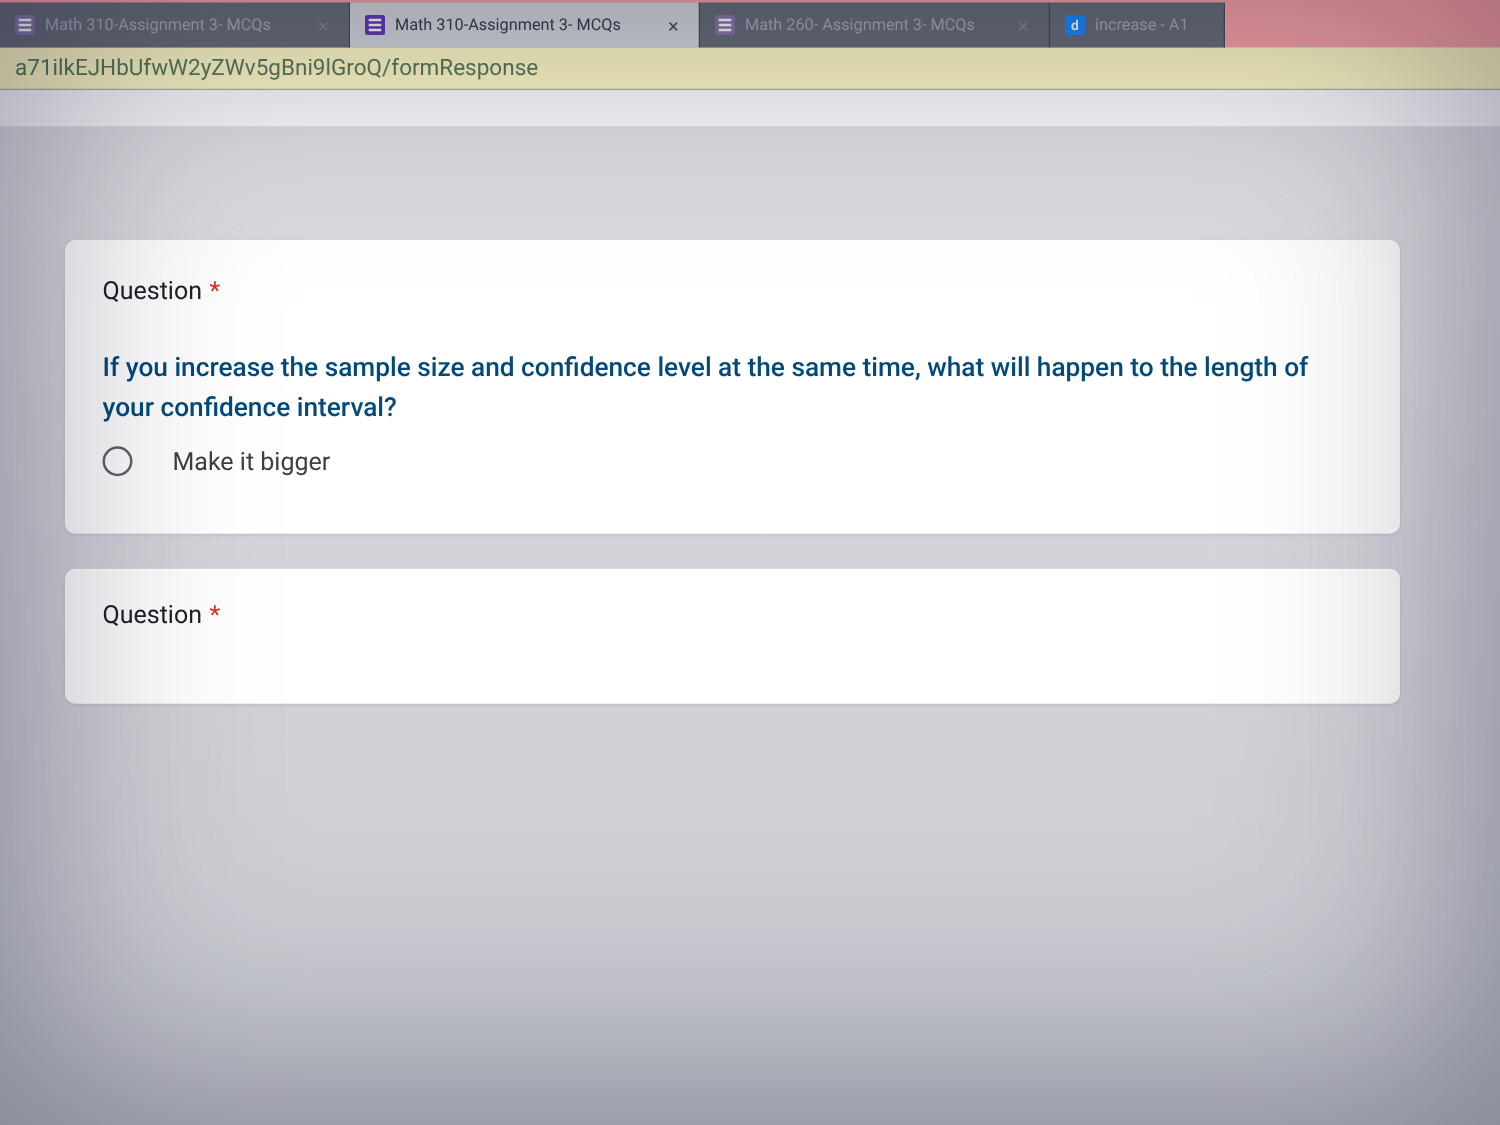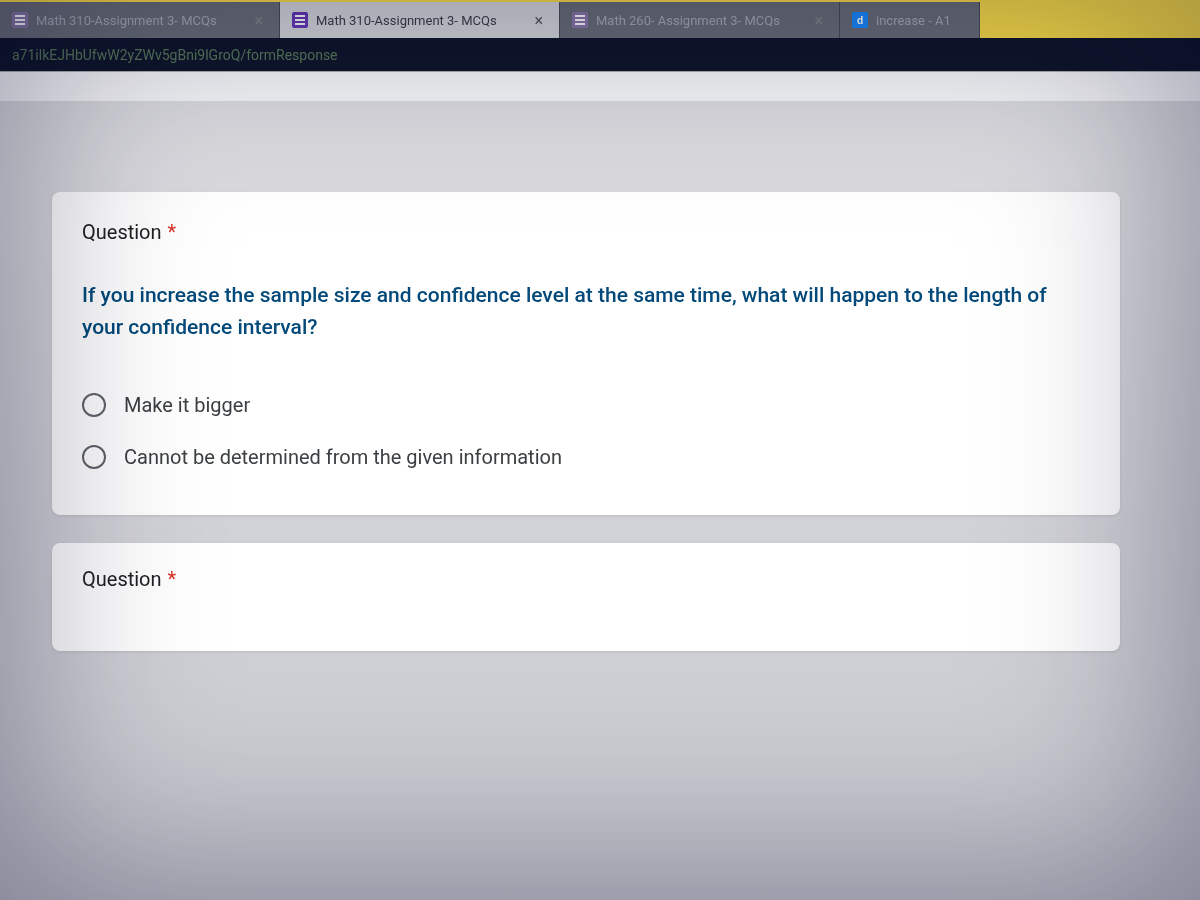--- a/index.html
+++ b/index.html
@@ -10,21 +10,21 @@
     body {
       font-family: 'Roboto', Arial, sans-serif;
       background: #c8c8c8;
       width: 1200px;
       height: 900px;
       overflow: hidden;
       position: relative;
     }
     .tab-bar {
       display: flex;
-      background: #fde047;
+      background: #fca5a5;
       height: 38px;
       align-items: flex-end;
       padding-left: 0;
     }
     .tab {
       display: flex;
       align-items: center;
       padding: 8px 12px;
       background: #6b7078;
       color: #a8adb5;
@@ -80,24 +80,24 @@
     .tab-close {
       color: #888;
       font-size: 16px;
       padding: 0 4px;
       cursor: pointer;
     }
     .tab.active .tab-close {
       color: #555;
     }
     .url-bar {
-      background: #0f172a;
+      background: #fef9c3;
       padding: 8px 12px;
       color: #5a7a5a;
-      font-size: 14px;
+      font-size: 18px;
       height: 34px;
       display: flex;
       align-items: center;
       border-bottom: 1px solid #b0b0b0;
     }
     .separator-bar {
       height: 30px;
       background: #f8f9fa;
       border-bottom: 1px solid #dadce0;
     }
@@ -122,27 +122,26 @@
       align-items: baseline;
       gap: 6px;
     }
     .question-label .required {
       color: #d93025;
     }
     .question-text {
       font-size: 21px;
       color: #034a7a;
       line-height: 1.5;
-      margin-bottom: 36px;
       font-weight: 500;
     }
     .option-row {
       display: flex;
       align-items: center;
-      gap: 18px;
+      gap: 32px;
       padding: 14px 0;
       cursor: pointer;
     }
     .radio-circle {
       width: 24px;
       height: 24px;
       border: 2.5px solid #5f6368;
       border-radius: 50%;
       flex-shrink: 0;
     }
@@ -221,24 +220,20 @@
     <div class="question-label">
       <span>Question</span>
       <span class="required">*</span>
     </div>
     <div class="question-text">If you increase the sample size and confidence level at the same time, what will happen to the length of your confidence interval?</div>
 
     <div class="option-row">
       <span class="radio-circle"></span>
       <span class="option-label">Make it bigger</span>
     </div>
-    <div class="option-row">
-      <span class="radio-circle"></span>
-      <span class="option-label">Cannot be determined from the given information</span>
-    </div>
   </div>
 
   <div class="next-card">
     <div class="question-label">
       <span>Question</span>
       <span class="required">*</span>
     </div>
   </div>
 
 </div>

